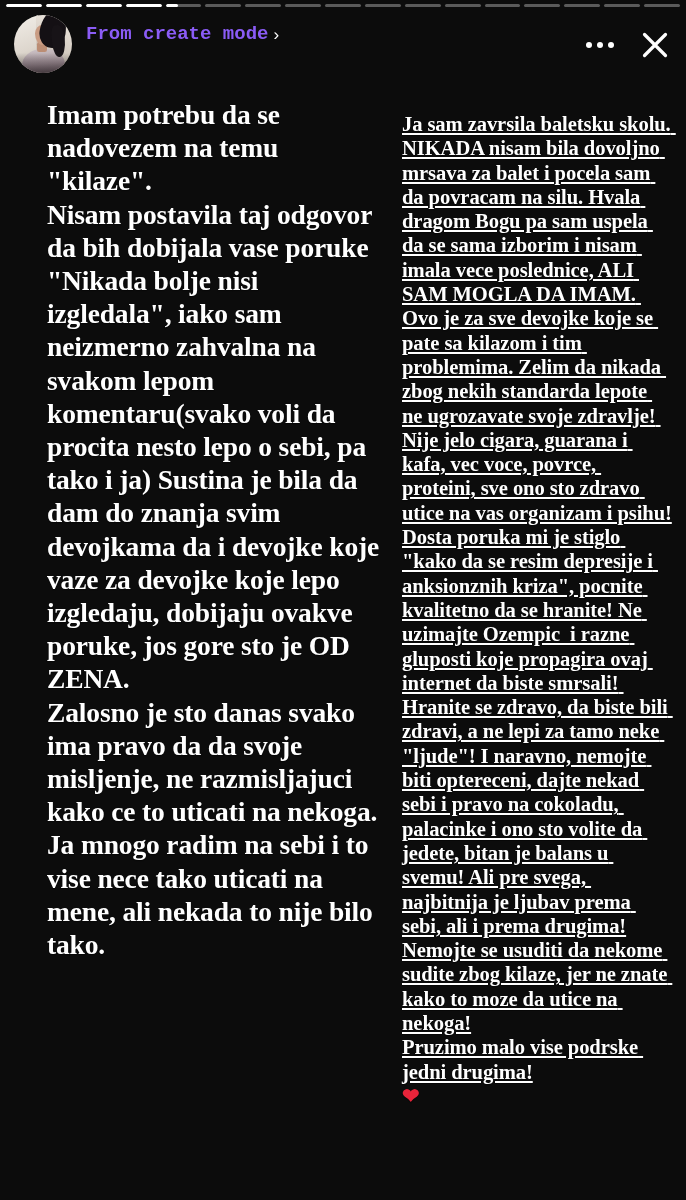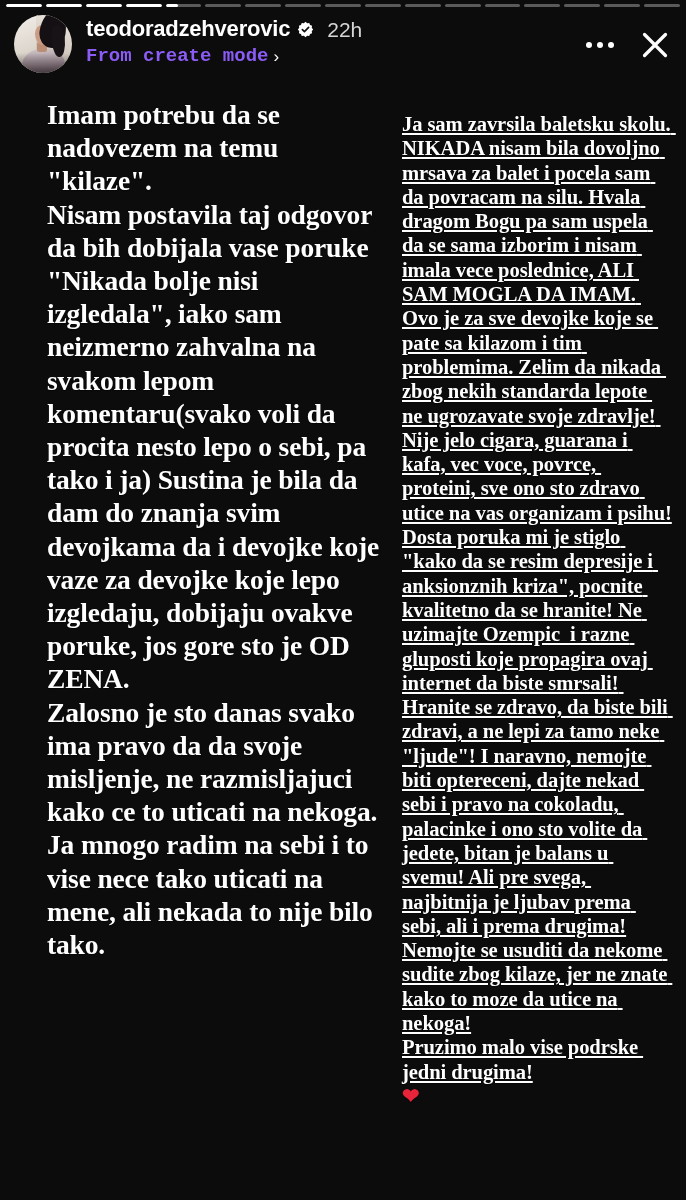--- a/index.html
+++ b/index.html
@@ -265,28 +265,20 @@
         <div class="body"></div>
         <div class="neck"></div>
         <div class="face"></div>
         <div class="hair"></div>
         <div class="pony"></div>
         <div class="shadow"></div>
       </div>
     </div>
 
     <div class="header-text">
-      <div class="line1">
-        <span class="username">teodoradzehverovic</span>
-        <svg class="verified" viewBox="0 0 24 24">
-          <path fill="#ffffff" d="M12 1.2l2.3 2.0 3.0-0.5 1.1 2.9 2.9 1.1-0.5 3.0 2.0 2.3-2.0 2.3 0.5 3.0-2.9 1.1-1.1 2.9-3.0-0.5-2.3 2.0-2.3-2.0-3.0 0.5-1.1-2.9-2.9-1.1 0.5-3.0-2.0-2.3 2.0-2.3-0.5-3.0 2.9-1.1 1.1-2.9 3.0 0.5z"></path>
-          <path fill="none" stroke="#111111" stroke-width="2.4" stroke-linecap="round" stroke-linejoin="round" d="M7.6 12.2l2.9 2.9 5.9-6.0"></path>
-        </svg>
-        <span class="timestamp">22h</span>
-      </div>
       <div class="line2">
         <span class="create-mode">From create mode</span>
         <span class="chev">›</span>
       </div>
     </div>
 
     <div class="header-actions">
       <div class="dots">
         <span></span>
           <span></span>

